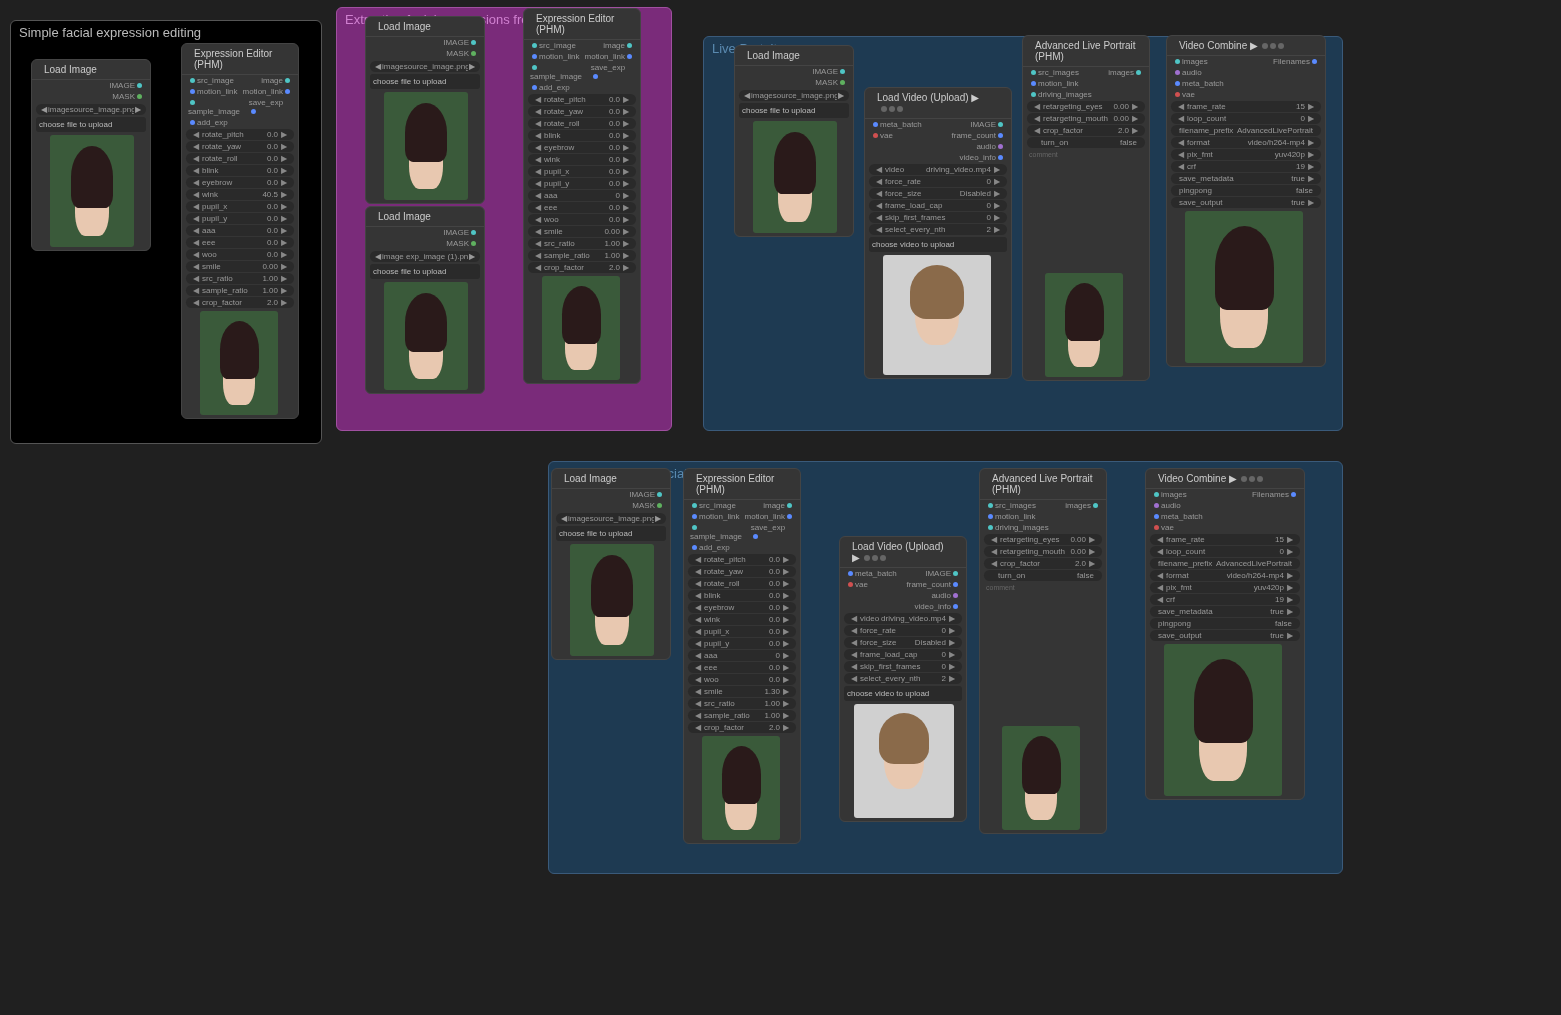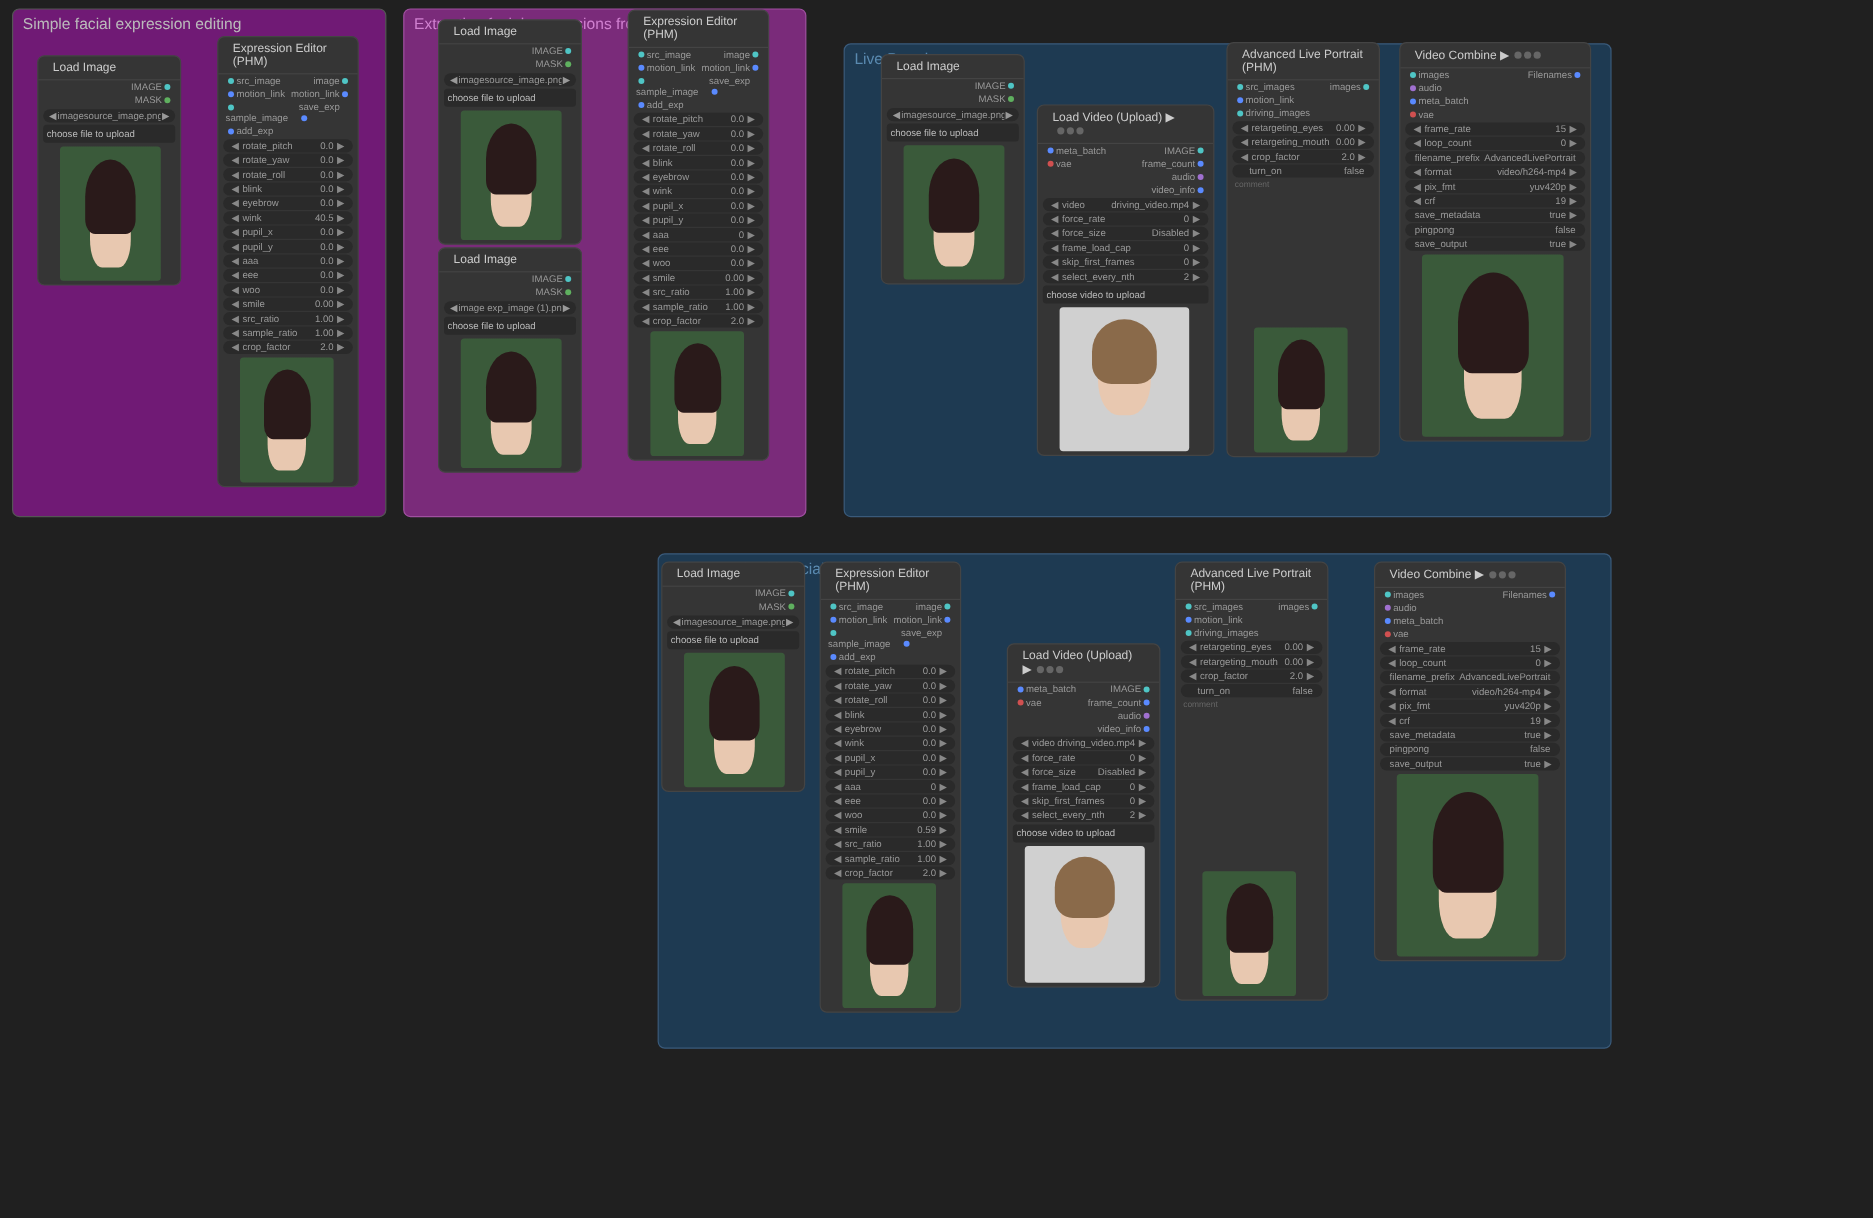--- a/index.html
+++ b/index.html
@@ -1,19 +1,19 @@
 <!DOCTYPE html>
 <html><head>
 <meta charset="utf-8">
 <style>
 *{box-sizing:border-box;margin:0;padding:0}
 body{background:#202020;font-family:Arial,sans-serif;font-size:9px;color:#aaa;width:1561px;height:1015px;position:relative;overflow:hidden}
 .group{position:absolute;border-radius:6px;padding:26px 8px 8px 8px}
 .group-title{position:absolute;top:4px;left:8px;font-size:13px;font-weight:500}
-.g1{left:10px;top:7px;width:312px;height:424px;background:#701a75;border:1px solid #555}
+.g1{left:10px;top:20px;width:312px;height:424px;background:#000000;border:1px solid #555}
 .g1 .group-title{color:#bbb}
 .g2{left:336px;top:7px;width:336px;height:424px;background:#7a2b7a;border:1px solid #a050a0}
 .g2 .group-title{color:#d080d0}
 .g3{left:703px;top:36px;width:640px;height:395px;background:#1e3a52;border:1px solid #3a5a7a}
 .g3 .group-title{color:#5a8ab0}
 .g4{left:548px;top:461px;width:795px;height:413px;background:#1e3a52;border:1px solid #3a5a7a}
 .g4 .group-title{color:#5a8ab0}
 .node{position:absolute;background:#353535;border:1px solid #444;border-radius:6px;font-size:8px;color:#999}
 .node-head{padding:4px 12px;border-bottom:1px solid #444;font-size:10px;color:#ccc;position:relative}
 .dot-out,.dot-in,.dot-mid{display:inline-block;width:5px;height:5px;border-radius:50%;vertical-align:middle;margin:0 2px}
@@ -647,21 +647,21 @@
       </div>
 <div class="ctrl">
         <span class="arrow">◀</span>
         <span class="lbl">woo</span>
         <span class="val">0.0</span>
         <span class="arrow">▶</span>
       </div>
 <div class="ctrl">
         <span class="arrow">◀</span>
         <span class="lbl">smile</span>
-        <span class="val">0.59</span>
+        <span class="val">1.30</span>
         <span class="arrow">▶</span>
       </div>
 <div class="ctrl">
         <span class="arrow">◀</span>
         <span class="lbl">src_ratio</span>
         <span class="val">1.00</span>
         <span class="arrow">▶</span>
       </div>
 <div class="ctrl">
         <span class="arrow">◀</span>

